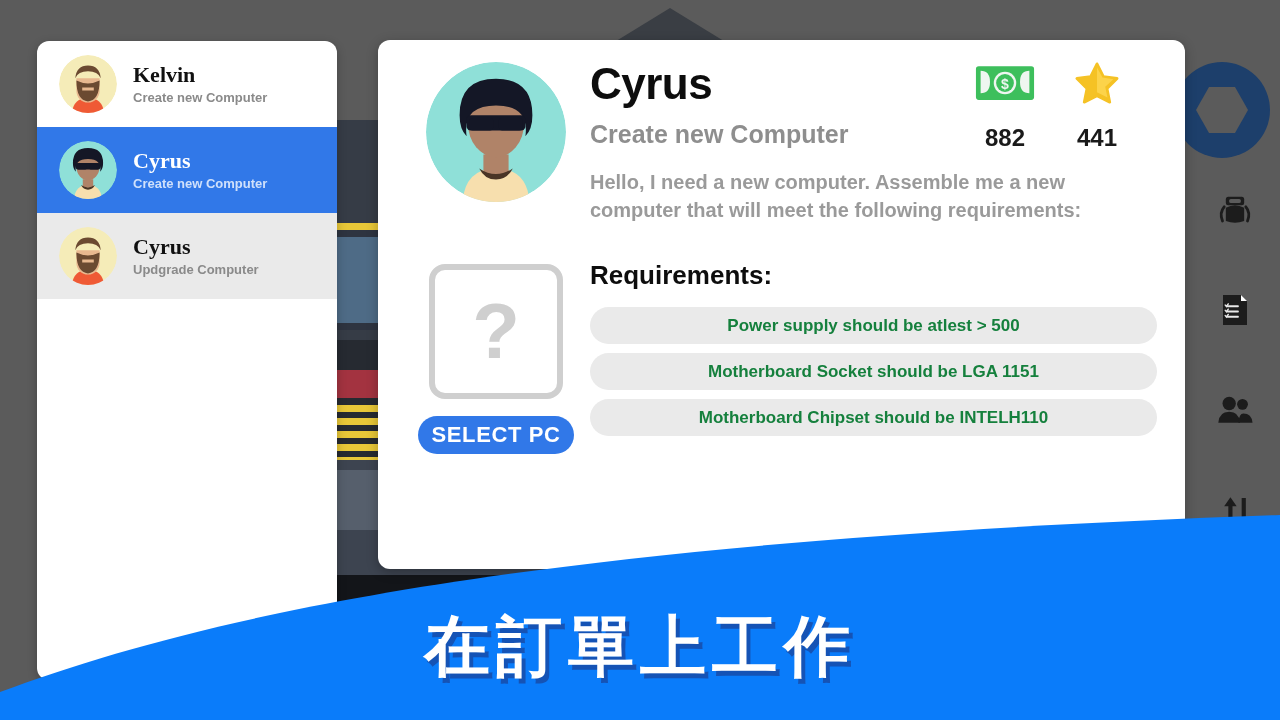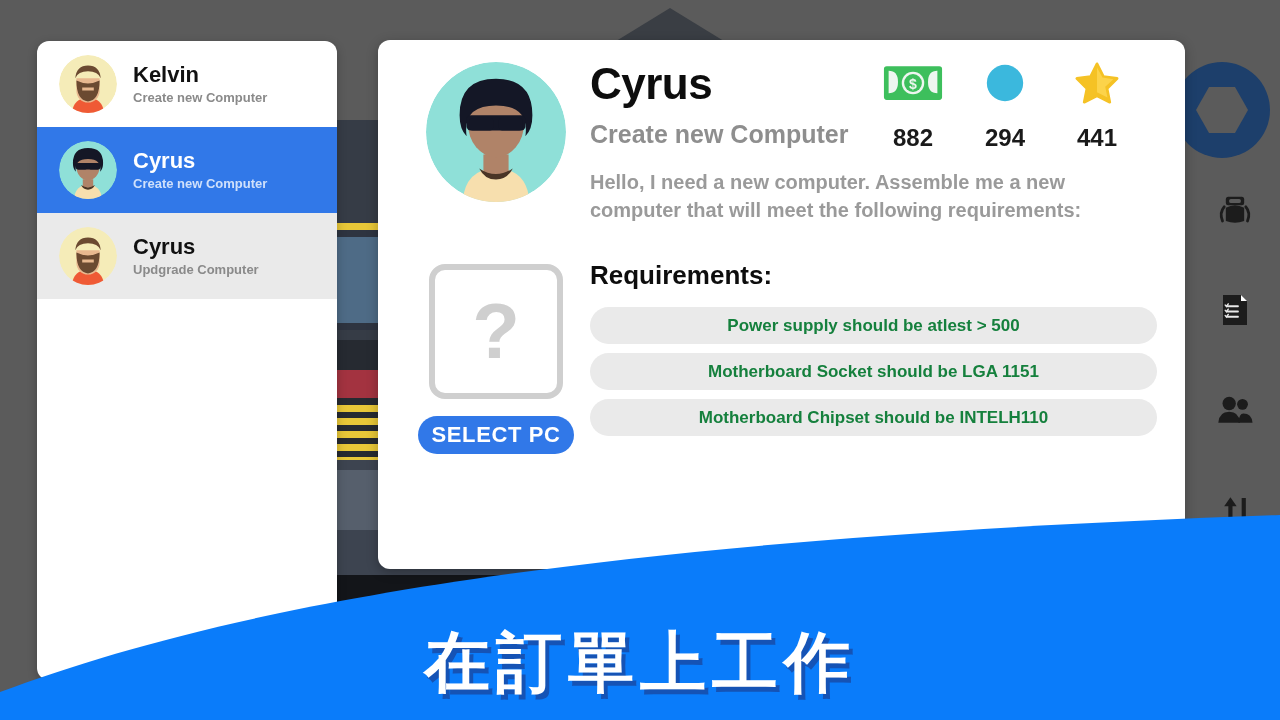--- a/index.html
+++ b/index.html
@@ -83,21 +83,21 @@
     display: flex; align-items: center; justify-content: center;
   }
   .hexhole {
     width: 52px; height: 46px; background: #5b5b5b;
     clip-path: polygon(25% 0%, 75% 0%, 100% 50%, 75% 100%, 25% 100%, 0% 50%);
   }
 
   
   .wave { position: absolute; left: 0; bottom: 0; width: 1280px; height: 260px; }
   .banner-text {
-    position: absolute; left: 0; bottom: 12px; width: 1280px;
+    position: absolute; left: 0; bottom: 28px; width: 1280px;
     text-align: center;
     font-size: 66px; font-weight: bold; color: #ffffff;
     letter-spacing: 6px;
     text-shadow: 4px 5px 0 #1553b5;
     font-family: "DejaVu Sans", sans-serif;
   }
 
   
   .list-panel {
     position: absolute; left: 37px; top: 41px;
@@ -107,21 +107,21 @@
     box-shadow: 0 3px 10px rgba(0,0,0,.25);
   }
   .cust-row {
     display: flex; align-items: center;
     height: 86px; padding: 0 0 0 22px; gap: 16px;
   }
   .cust-row.sel { background: #3178e8; }
   .cust-row.alt { background: #eaeaea; }
   .cust-avatar { width: 58px; height: 58px; border-radius: 50%; flex: none; position: relative; overflow: hidden; }
   .cust-text { display: flex; flex-direction: column; justify-content: center; }
-  .cust-name { font-size: 22px; font-weight: bold; color: #111; line-height: 1.1; }
+  .cust-name { font-size: 22px; font-weight: bold; color: #111; line-height: 1.1; font-family: Liberation Serif, serif; }
   .cust-name.on { color: #ffffff; }
   .cust-task { font-size: 13px; font-weight: bold; color: #8a8a8a; margin-top: 3px; }
   .cust-task.on { color: #cfe0fb; }
 
   
   .av { position: absolute; inset: 0; }
   .av svg { width: 100%; height: 100%; display: block; }
 
   
   .dialog {
@@ -347,29 +347,20 @@
                 <path d="M6 7 q10 0 10 12 q0 12 -10 12 Z" fill="#eef6f0"></path>
                 <path d="M58 7 q-10 0 -10 12 q0 12 10 12 Z" fill="#eef6f0"></path>
                 <circle cx="32" cy="20" r="12" fill="#eef6f0"></circle>
                 <circle cx="32" cy="20" r="9.5" fill="#3dbf5c"></circle>
                 <text x="32" y="26" font-size="15" font-weight="bold" fill="#eef6f0" text-anchor="middle" font-family="'Liberation Sans', sans-serif">$</text>
               </svg>
             </div>
             <div class="stat-val">882</div>
           </div>
 
-          <div class="stat">
-            <div class="stat-icon">
-              <svg viewBox="0 0 44 44" width="40" height="40">
-                <circle cx="22" cy="22" r="20" fill="#3bb8dd"></circle>
-                <path d="M22 2 a20 20 0 0 0 0 40 a16 16 0 0 1 0 -40 Z" fill="#63cde8"></path>
-              </svg>
-            </div>
-            <div class="stat-val">294</div>
-          </div>
 
           <div class="stat">
             <div class="stat-icon">
               <svg viewBox="0 0 48 46" width="44" height="42">
                 <path d="M24 2 L31 16 L46 18 L35 29 L38 44 L24 37 L10 44 L13 29 L2 18 L17 16 Z" fill="#f5c225" stroke="#f5c225" stroke-width="3" stroke-linejoin="round"></path>
                 <path d="M24 6 L30 17 L42 19 L33 27 L35.5 39 L24 33 Z" fill="#fcd34a"></path>
               </svg>
             </div>
             <div class="stat-val">441</div>
           </div>

